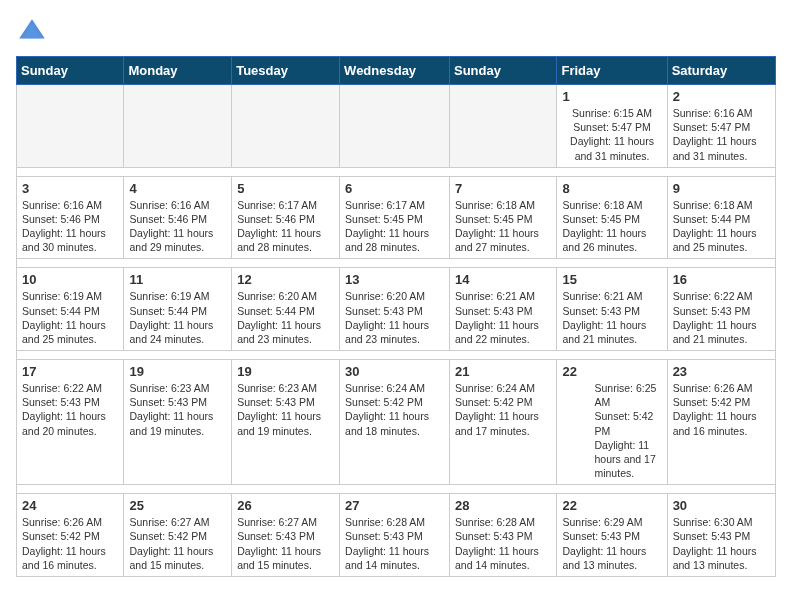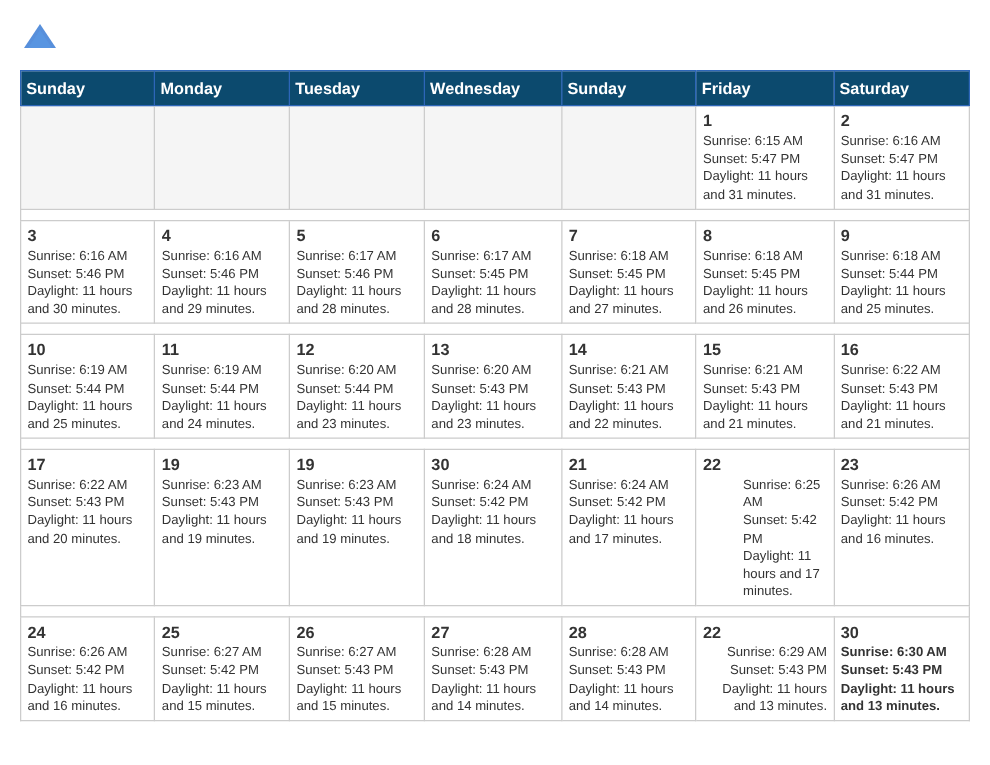--- a/index.html
+++ b/index.html
@@ -129,21 +129,21 @@
   </thead>
   <tbody id="calendar-body">
   <tr>
         <td class="empty"></td>
         <td class="empty"></td>
         <td class="empty"></td>
         <td class="empty"></td>
         <td class="empty"></td>
         <td>
           <div class="day-number">1</div>
-          <div class="day-info" style="white-space: pre-line;">Sunrise: 6:15 AM
+          <div class="day-info" style="white-space: pre-line; text-align: center;">Sunrise: 6:15 AM
 Sunset: 5:47 PM
 Daylight: 11 hours and 31 minutes.</div>
         </td>
         <td>
           <div class="day-number">2</div>
           <div class="day-info" style="white-space: pre-line;">Sunrise: 6:16 AM
 Sunset: 5:47 PM
 Daylight: 11 hours and 31 minutes.</div>
         </td>
       </tr>
@@ -317,25 +317,25 @@
 Daylight: 11 hours and 14 minutes.</div>
         </td>
         <td>
           <div class="day-number">28</div>
           <div class="day-info" style="white-space: pre-line;">Sunrise: 6:28 AM
 Sunset: 5:43 PM
 Daylight: 11 hours and 14 minutes.</div>
         </td>
         <td>
           <div class="day-number">22</div>
-          <div class="day-info" style="white-space: pre-line; text-align: right;">Sunrise: 6:29 AM
+          <div class="day-info" style="white-space: pre-line;">Sunrise: 6:29 AM
 Sunset: 5:43 PM
 Daylight: 11 hours and 13 minutes.</div>
         </td>
         <td>
           <div class="day-number">30</div>
-          <div class="day-info" style="white-space: pre-line; font-weight: bold;">Sunrise: 6:30 AM
+          <div class="day-info" style="white-space: pre-line;">Sunrise: 6:30 AM
 Sunset: 5:43 PM
 Daylight: 11 hours and 13 minutes.</div>
         </td>
       </tr>
     </tbody>
 </table>
 
 </body></html>

